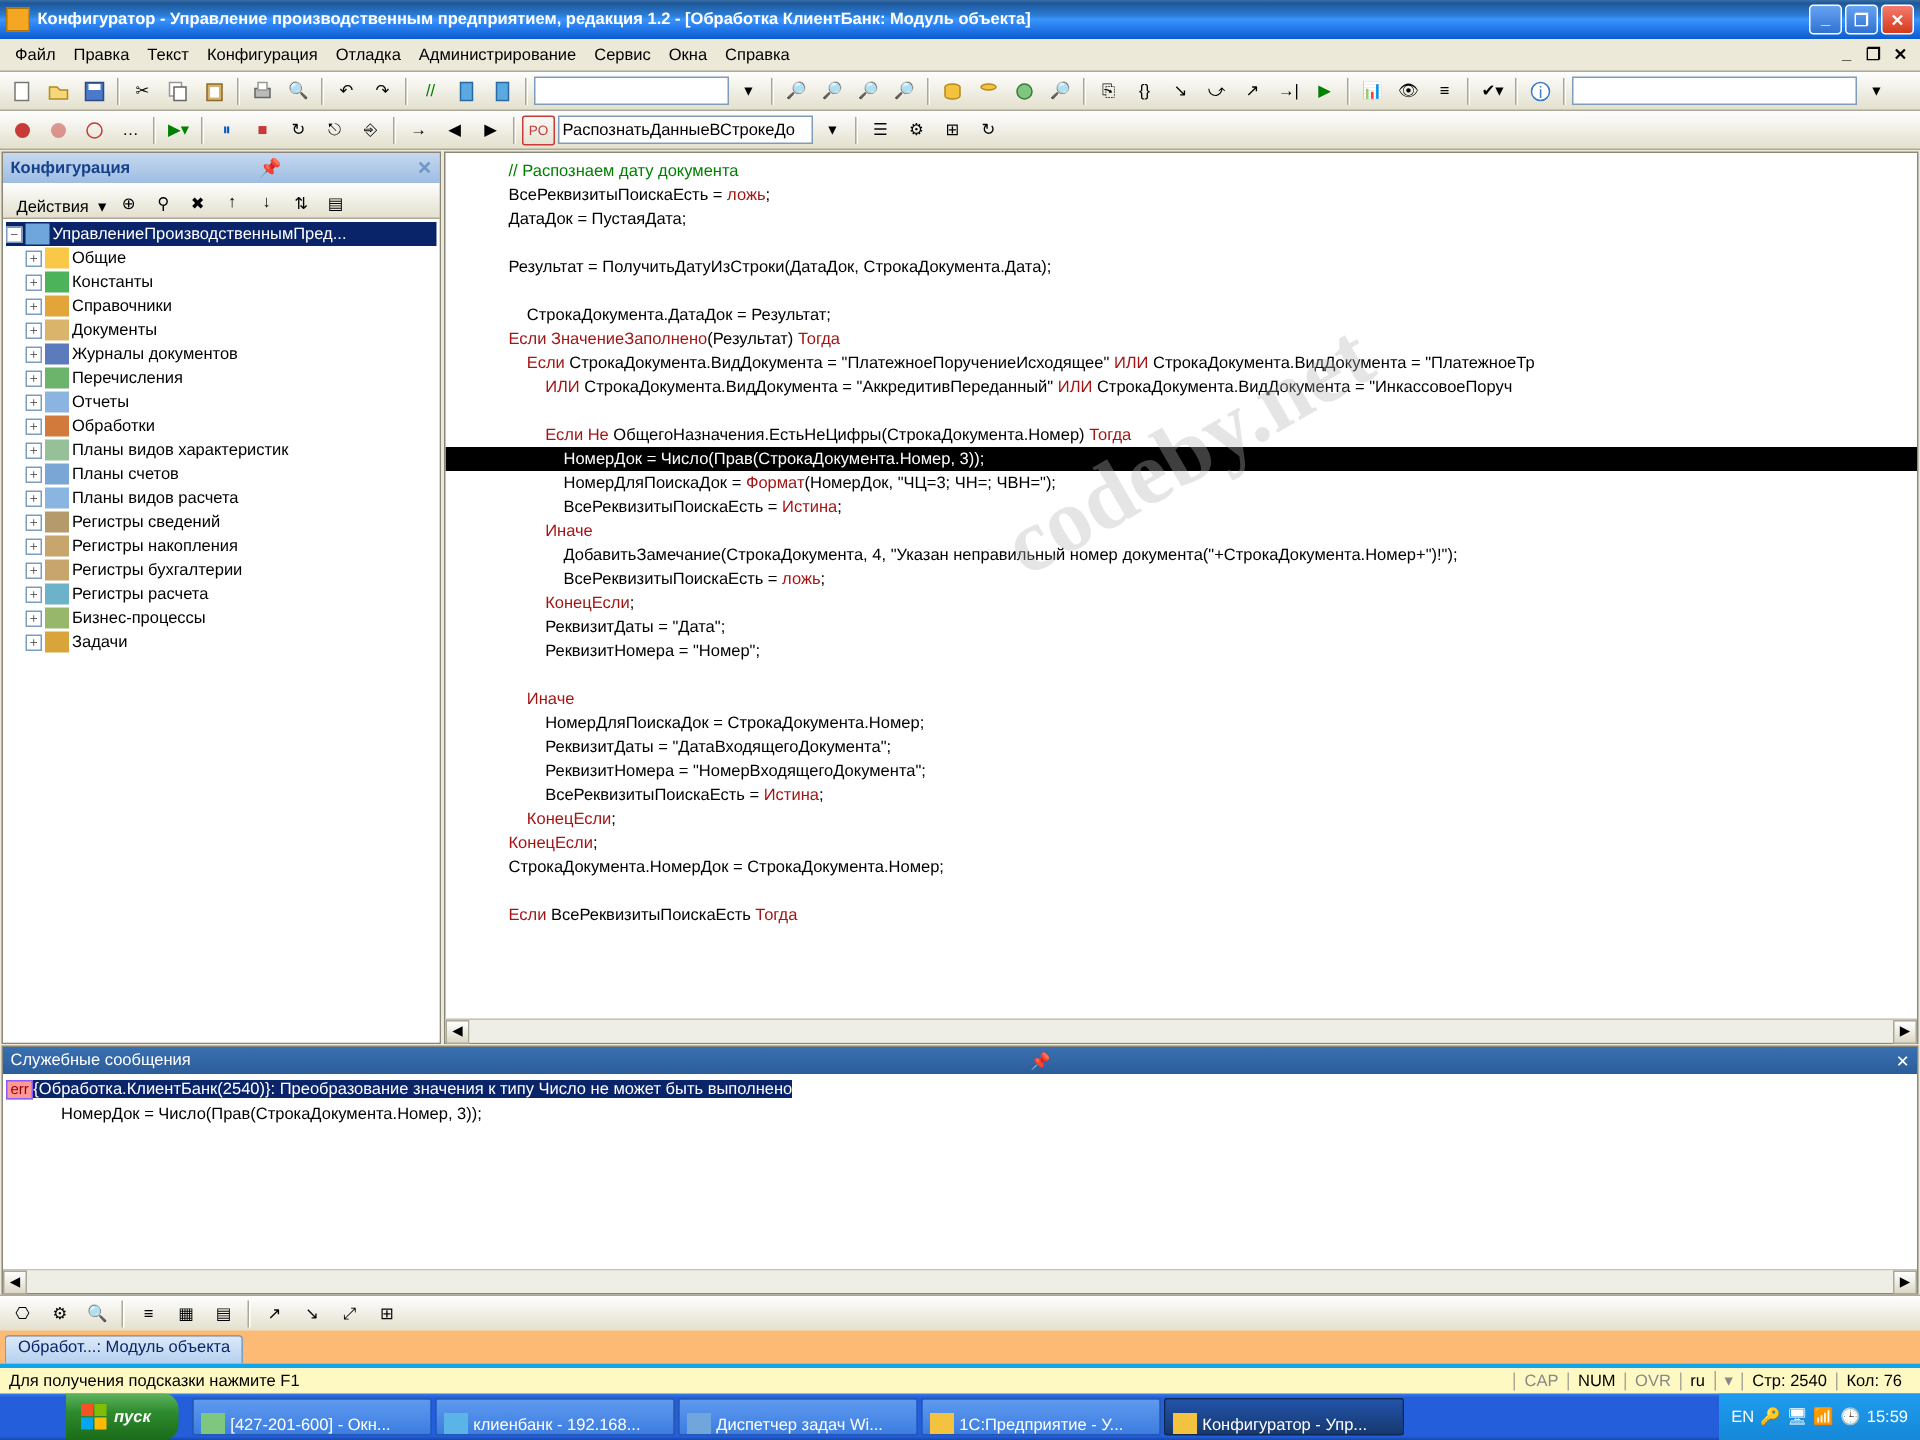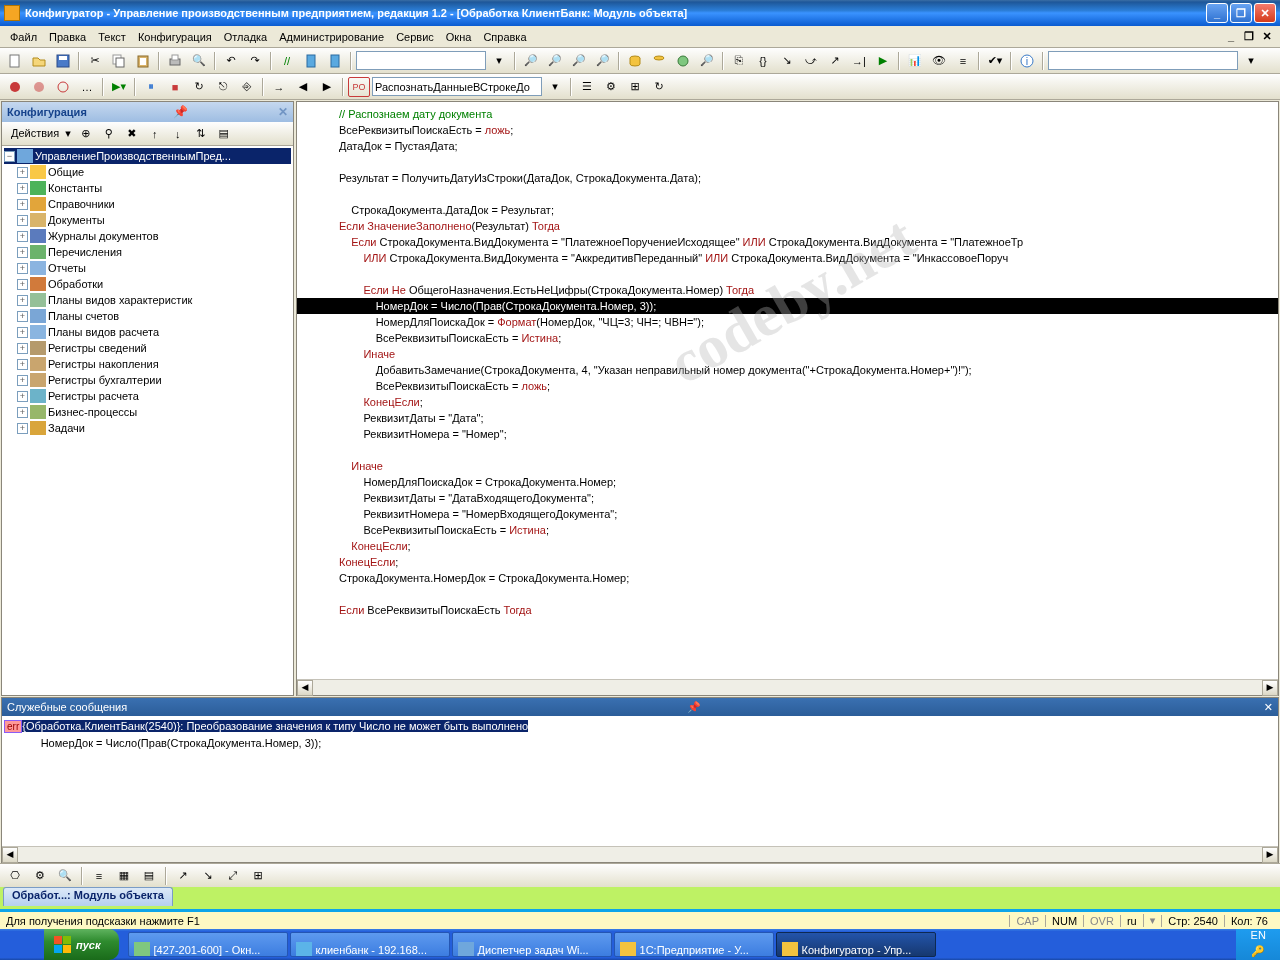--- a/index.html
+++ b/index.html
@@ -14,21 +14,21 @@
 .menubar .mdi { margin-left:auto; display:flex; }
 .menubar .mdi div { width:16px; height:14px; margin:0 1px; text-align:center; font-weight:bold; cursor:pointer; }
 .toolbar { height:26px; background:linear-gradient(#fefefe,#e3e0cd); border-bottom:1px solid #aca899; display:flex; align-items:center; padding:0 4px; gap:2px; }
 .tbtn { width:22px; height:20px; display:flex; align-items:center; justify-content:center; border:1px solid transparent; border-radius:2px; }
 .tsep { width:2px; height:18px; border-left:1px solid #aca899; border-right:1px solid #fff; margin:0 2px; }
 .tinput { height:19px; border:1px solid #7f9db9; background:#fff; padding:0 2px; font-size:11px; }
 .middle { flex:1; display:flex; min-height:0; }
 .sidebar { width:293px; display:flex; flex-direction:column; border:1px solid #8a867a; margin:1px; }
 .side-hdr { height:20px; background:linear-gradient(#c5d8ef,#9ebde2); display:flex; align-items:center; padding:0 5px; font-weight:bold; color:#15428b; }
 .side-hdr .r { margin-left:auto; color:#7195c4; cursor:pointer; font-size:12px; }
-.actbar { height:24px; background:linear-gradient(#fefefe,#e3e0cd); border-bottom:1px solid #aca899; display:flex; align-items:center; padding:0 3px; gap:1px; }
+.actbar { height:24px; background:linear-gradient(#fefefe,#e3e0cd); border-bottom:1px solid #aca899; display:flex; align-items:flex-end; padding:0 3px; gap:1px; }
 .actbar span { padding:1px 3px; }
 .tree { flex:1; background:#fff; overflow:auto; padding:2px; }
 .tnode { display:flex; align-items:center; height:16px; white-space:nowrap; }
 .tnode .ex { width:11px; height:11px; border:1px solid #7b9ebd; text-align:center; line-height:9px; font-size:9px; margin-right:2px; color:#636363; background:#fff; }
 .tnode .tic { width:16px; height:14px; margin-right:2px; display:inline-block; }
 .tnode.sel { background:#0a246a; color:#fff; }
 .tnode.lvl1 { padding-left:13px; }
 .editor { flex:1; display:flex; flex-direction:column; border:1px solid #8a867a; margin:1px; background:#fff; min-width:0; }
 .editor-body { flex:1; overflow:auto; padding:4px 0; font-family:'Courier New',monospace; font-size:12px; line-height:16px; position:relative; }
 .editor-body pre { margin:0; white-space:pre; }
@@ -41,31 +41,31 @@
 .hscroll { height:16px; background:#ece9d8; border-top:1px solid #c5c2b8; display:flex; }
 .sbbtn { width:16px; height:16px; background:linear-gradient(#fff,#dcd8c6); border:1px solid #aca899; text-align:center; line-height:13px; font-size:9px; }
 .strack { flex:1; background:#efeee6; }
 .bottom { display:flex; flex-direction:column; border:1px solid #8a867a; margin:0 1px; }
 .bot-hdr { height:18px; background:linear-gradient(#3a70b1,#2b5d99); color:#fff; display:flex; align-items:center; padding:0 5px; font-size:11px; }
 .bot-hdr .r { margin-left:auto; cursor:pointer; }
 .bot-body { height:130px; background:#fff; font-family:'Courier New',monospace; font-size:12px; line-height:16px; overflow:auto; padding:2px; }
 .err-tag { background:#f99; color:#900; border:1px solid #8b5cf6; padding:0 2px; font-size:10px; }
 .err-sel { background:#0a246a; color:#fff; }
 .dbgbar { height:24px; background:linear-gradient(#fefefe,#e3e0cd); border-top:1px solid #aca899; display:flex; align-items:center; padding:0 4px; gap:3px; }
-.tabbar { height:22px; background:#bef264; display:flex; padding:0 3px;font-weight:bold; }
+.tabbar { height:22px; background:#fdba74; display:flex; align-items:flex-end; padding:0 3px; }
 .wtab { height:19px; background:linear-gradient(#dce9f8,#b5d0ef); border:1px solid #7a9cc5; border-bottom:none; padding:1px 8px; border-radius:3px 3px 0 0; color:#0a246a; }
 .statusbar { height:20px; background:#fef9c3; border-top:3px solid #0ea5e9; display:flex; align-items:center; padding:0 6px; }
 .statusbar .st { padding:0 6px; border-left:1px solid #aca899; color:#888; }
 .statusbar .st.on { color:#000; }
 .taskbar { height:31px; background:linear-gradient(#3a81e5,#245edb 8%,#245edb 92%,#1848a8); display:flex; align-items:center; }
 .start { height:31px; padding:0 18px 0 10px; background:linear-gradient(#5fb35f,#2e8b2e 40%,#1a6b1a); color:#fff; font-weight:bold; font-style:italic; font-size:15px; display:flex; align-items:center; border-radius:0 10px 10px 0; margin-right:8px;margin-left:44px; }
 .tbitem { height:25px; min-width:160px; max-width:160px; margin:0 1px; background:linear-gradient(#5e9aef,#3c7de0); border:1px solid #2456b3; border-radius:2px; color:#fff; display:flex; align-items:flex-end; padding:0 5px; overflow:hidden; white-space:nowrap; font-size:11px; }
 .tbitem.act { background:linear-gradient(#2354aa,#16386f); border-color:#0d2952; }
 .tbitem .ti { width:16px; height:14px; margin-right:4px; flex-shrink:0; }
-.tray { margin-left:auto; height:31px; background:linear-gradient(#1e9cef,#1688d8); display:flex; align-items:center; padding:0 8px; color:#fff; gap:4px;flex-direction:column; }
+.tray { margin-left:auto; height:31px; background:linear-gradient(#1e9cef,#1688d8); display:flex; align-items:center; padding:0 8px; color:#fff; gap:4px; }
 svg { display:block; }
 </style>
 </head>
 <body>
 
 <div class="titlebar">
   <div class="ico"></div>
   <span>Конфигуратор - Управление производственным предприятием, редакция 1.2 - [Обработка КлиентБанк: Модуль объекта]</span>
   <div class="spacer"></div>
   <div class="winbtn">_</div>

